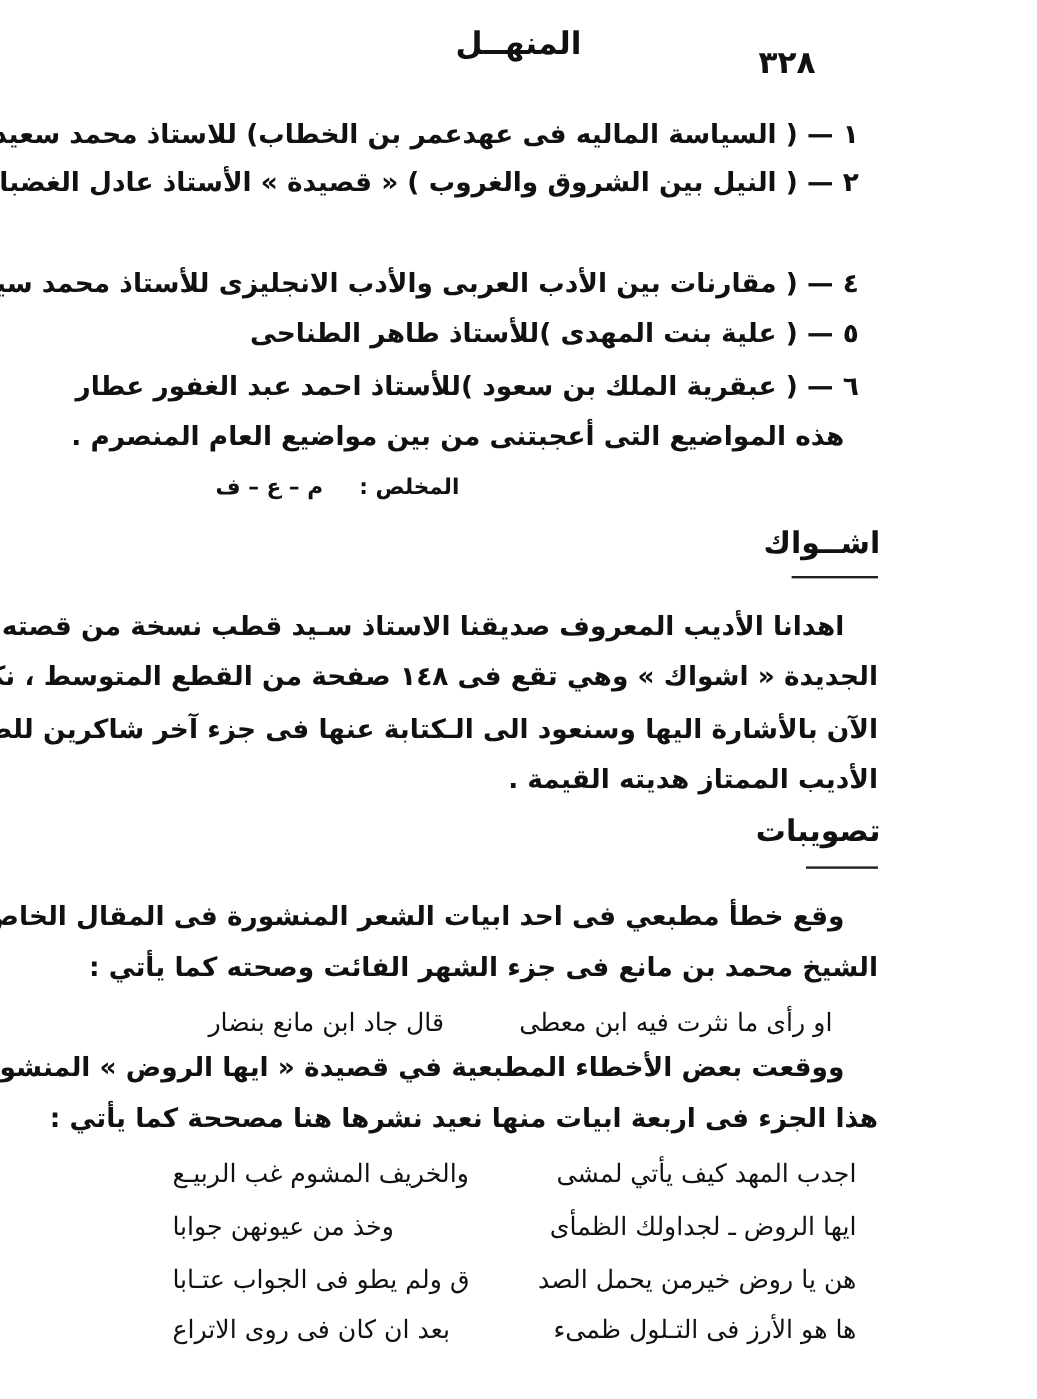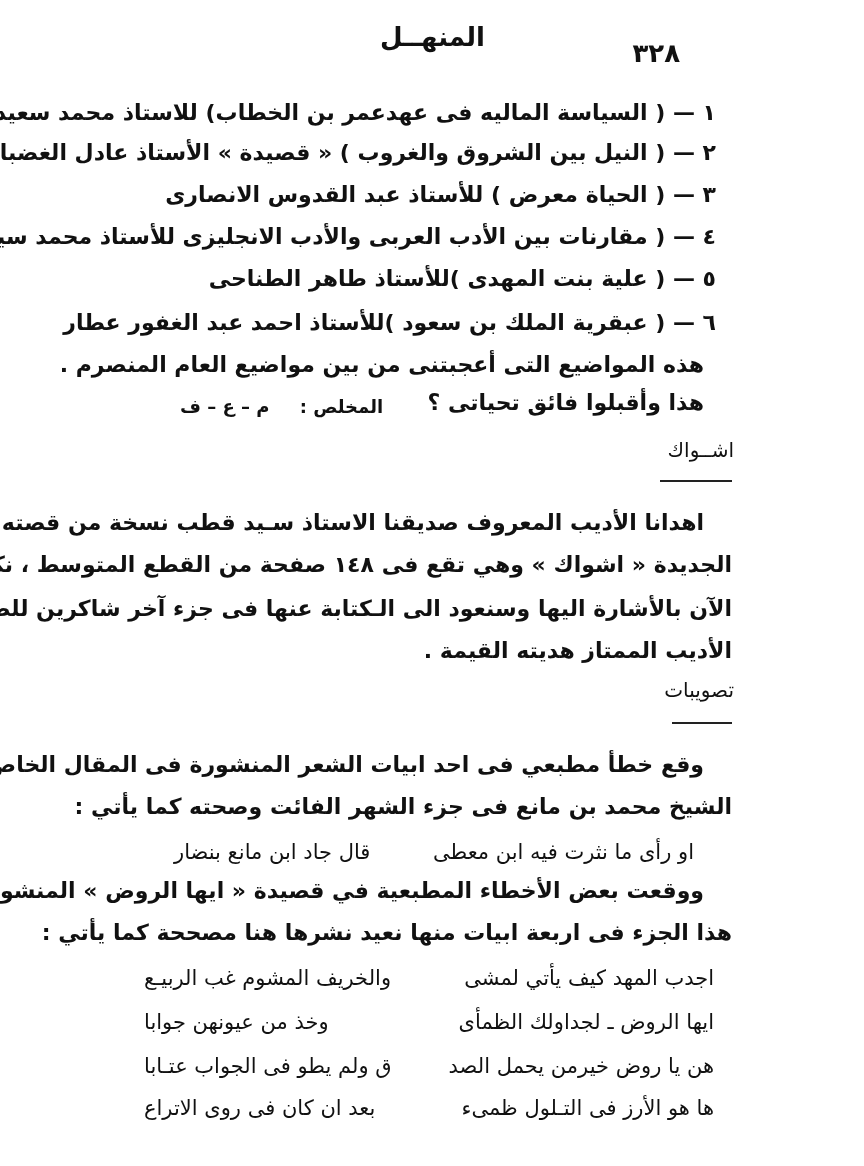--- a/index.html
+++ b/index.html
@@ -62,22 +62,22 @@
       top: 396px;
       left: 180px;
       font-size: 18px;
       font-weight: bold;
       white-space: nowrap;
       direction: rtl;
     }
     .sig .sig-label { margin-left: 24px; }
     .section-heading {
       position: absolute;
-      font-size: 20px;
-      font-weight: normal;
+      font-size: 25px;
+      font-weight: bold;
       white-space: nowrap;
     }
     .heading-rule {
       position: absolute;
       height: 2px;
       background: #222222;
     }
     .verse-row {
       position: absolute;
       right: 150px;
@@ -101,27 +101,25 @@
 
 <div class="page">
 
   <div class="header">
     <span class="journal-title">المنهــل</span>
     <span class="page-number">٣٢٨</span>
   </div>
 
   <div class="line list-line" style="top:96px;">١ — ( السياسة الماليه فى عهدعمر بن الخطاب) للاستاذ محمد سعيد العامودي</div>
   <div class="line list-line" style="top:136px;">٢ — ( النيل بين الشروق والغروب ) « قصيدة » الأستاذ عادل الغضبان</div>
-  <div class="line list-line" style="top:178px;">٣ — ( الحياة معرض ) للأستاذ عبد القدوس الانصارى</div>
   <div class="line list-line" style="top:220px;">٤ — ( مقارنات بين الأدب العربى والأدب الانجليزى للأستاذ محمد سيد احمد</div>
   <div class="line list-line" style="top:262px;">٥ — ( علية بنت المهدى )للأستاذ طاهر الطناحى</div>
   <div class="line list-line" style="top:306px;">٦ — ( عبقرية الملك بن سعود )للأستاذ احمد عبد الغفور عطار</div>
 
   <div class="line indent-line" style="top:348px;">هذه المواضيع التى أعجبتنى من بين مواضيع العام المنصرم .</div>
-  <div class="line indent-line" style="top:386px;">هذا وأقبلوا فائق تحياتى ؟</div>
   <div class="sig">
     <span class="sig-label">المخلص :</span>
     <span>م – ع – ف</span>
   </div>
 
   <div class="section-heading" style="top:438px; right:130px;">اشــواك</div>
   <div class="heading-rule" style="top:480px; right:132px; width:72px;"></div>
 
   <div class="line indent-line" style="top:506px;">اهدانا الأديب المعروف صديقنا الاستاذ سـيد قطب نسخة من قصته</div>
   <div class="line para-line" style="top:548px;">الجديدة « اشواك » وهي تقع فى ١٤٨ صفحة من القطع المتوسط ، نكتفى</div>

